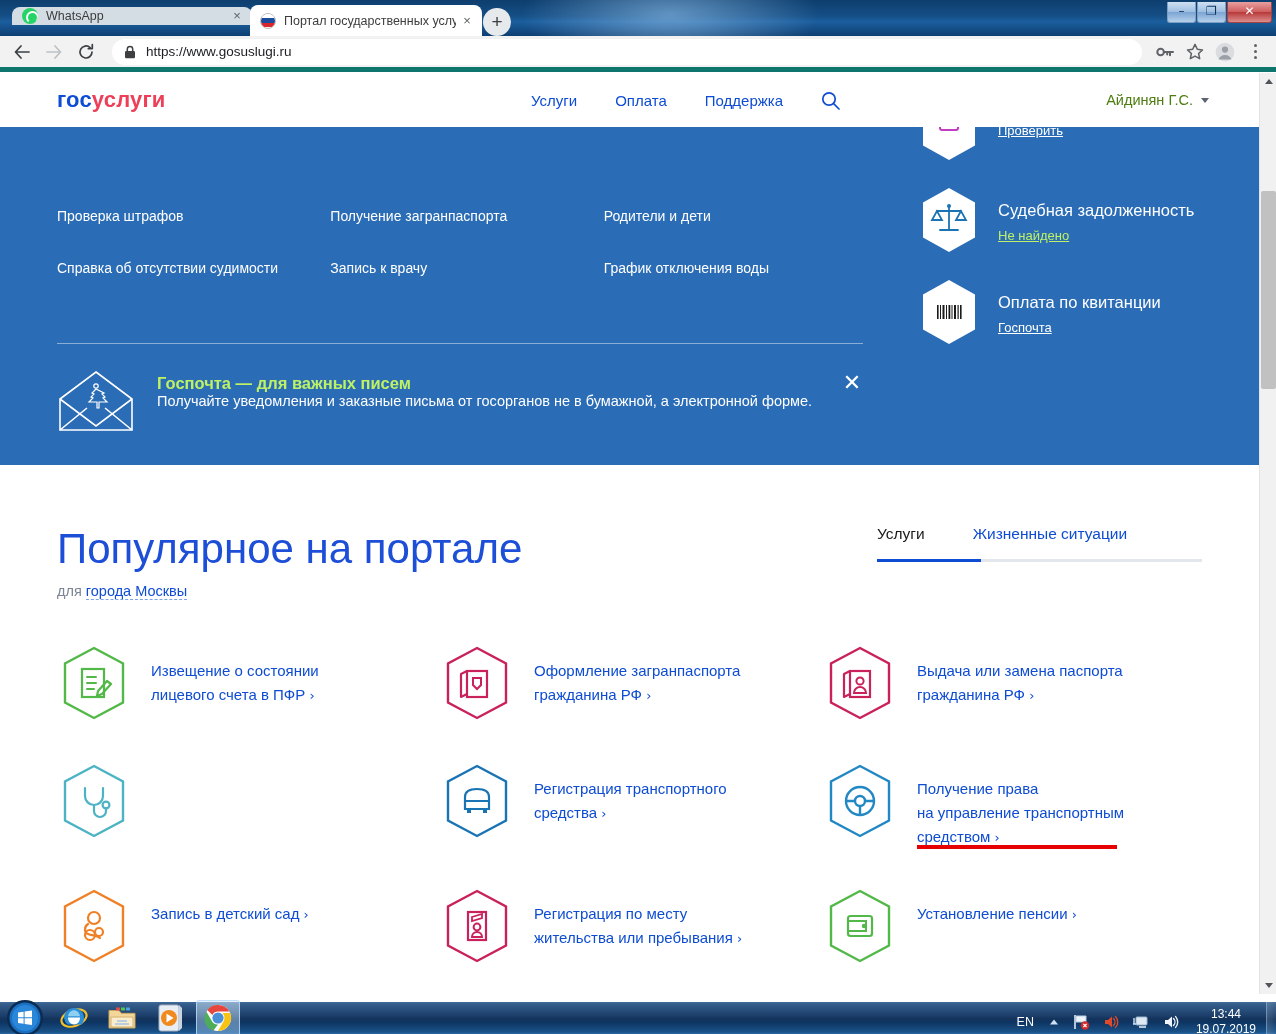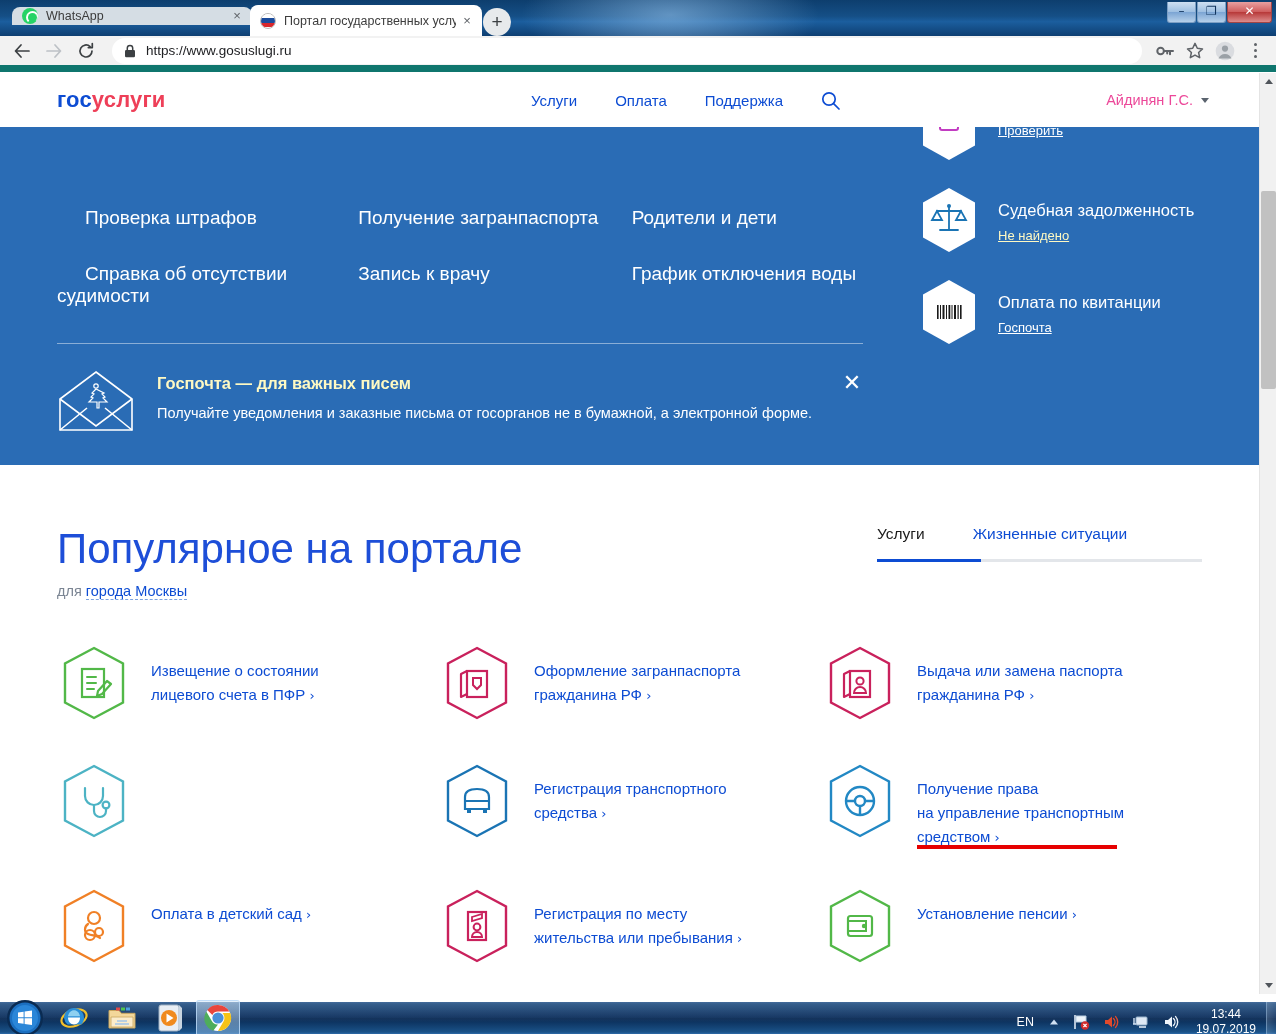--- a/index.html
+++ b/index.html
@@ -65,21 +65,21 @@
   .wbtn.close {
     width: 45px; color: #fff; border-color: #a24444;
     background: linear-gradient(to bottom, #e8a0a0 0%, #cf5f5f 48%, #b83a3a 52%, #dd8d8d 100%);
     font-weight: bold;
   }
 
   
   .toolbar {
     position: absolute; left: 0; top: 36px; width: 1276px; height: 36px;
     background: #f2f2f2; display: flex; align-items: center; padding: 0 8px;
-    border-bottom: 7px solid #0f766e;
+    border-bottom: 5px solid #0f766e;
   }
   .navbtn { width: 28px; height: 28px; margin-right: 4px; position: relative; }
   .navbtn svg { position: absolute; left: 4px; top: 4px; }
   .omnibox {
     flex: 1 1 auto; height: 26px; background: #fff; border-radius: 13px;
     margin: 0 6px 0 8px; display: flex; align-items: center; padding: 0 12px;
     font-size: 13.5px; color: #202124;
   }
   .omnibox .lock { margin-right: 10px; display: flex; }
   .tbicon { width: 26px; height: 26px; margin-left: 4px; position: relative; }
@@ -121,45 +121,45 @@
   }
   .logo { position: absolute; left: 57px; top: 14px;
           font-size: 22px; font-weight: bold; letter-spacing: .2px; }
   .logo .b { color: #0d4cd3; }
   .logo .r { color: #ee3f58; }
   .nav { position: absolute; left: 531px; top: 18px; display: flex; align-items: center; }
   .nav a { color: #0d4cd3; font-size: 15px; text-decoration: none; margin-right: 38px; }
   .nav .search-ic { display: flex; align-items: center; }
   .user {
     position: absolute; right: 50px; top: 19px;
-    font-size: 14.5px; color: #ec4899; display: flex; align-items: center;
+    font-size: 14.5px; color: #4d7c0f; display: flex; align-items: center;
   }
   .caret-dn {
     width: 0; height: 0; margin-left: 8px;
     border-left: 4.5px solid transparent; border-right: 4.5px solid transparent;
     border-top: 5px solid #5a636e;
   }
 
   
   .banner {
     position: absolute; left: 0; top: 44px; width: 1259px; height: 348px;
     background: #2a6cb5;
   }
   .qlinks { position: absolute; left: 57px; top: 90px; width: 820px; }
   .qrow { display: flex; margin-bottom: 34px; }
   .qcol { width: 292px; }
-  .qcol a { color: #fff; font-size: 19px; text-decoration: none; margin-left: 28px; }
+  .qcol a { color: #fff; font-size: 14px; text-decoration: none; }
   .hr {
     position: absolute; left: 57px; top: 226px; width: 806px; height: 1px;
     background: rgba(255,255,255,.45);
   }
   .promo { position: absolute; left: 57px; top: 252px; width: 806px; display: flex; }
   .promo .envelope { flex: 0 0 78px; margin-right: 22px; }
   .promo .ptxt { padding-top: 5px; }
-  .promo h3 { color: #fef9c3; font-size: 16.5px; font-weight: bold; margin-bottom: 12px; }
+  .promo h3 { color: #bef264; font-size: 16.5px; font-weight: bold; }
   .promo p { color: #fff; font-size: 14.5px; }
   .promo-close {
     position: absolute; right: 0; top: 3px; width: 22px; height: 22px;
     color: #fff; font-size: 22px; line-height: 21px; text-align: center;
     font-family: "DejaVu Sans", sans-serif; font-weight: 300;
   }
   .carousel {
     position: absolute; left: 150px; top: 345px; display: flex; align-items: center;
   }
   .carousel .arw { color: #fff; font-size: 17px; width: 24px; text-align: center;
@@ -170,21 +170,21 @@
   .dot.on { background: #fff; }
 
   
   .widgets { position: absolute; left: 920px; top: 0; width: 330px; }
   .widget { display: flex; align-items: center; margin-bottom: 20px; }
   .widget .hexwrap { flex: 0 0 58px; margin-right: 20px; }
   .widget .wtxt .wtitle { color: #fff; font-size: 16.5px; margin-bottom: 6px; }
   .widget .wtxt a {
     font-size: 13px; color: #fff; text-decoration: underline;
   }
-  .widget .wtxt a.muted { color: #fef9c3; }
+  .widget .wtxt a.muted { color: #bef264; }
 
   
   .popular { position: absolute; left: 0; top: 392px; width: 1259px; background: #fff; }
   .ptitle {
     position: absolute; left: 57px; top: 60px;
     font-size: 42px; color: #1d4ed8; font-weight: normal;
   }
   .psub { position: absolute; left: 57px; top: 118px; font-size: 14.5px; color: #7b8593; }
   .psub a {
     color: #0d4cd3; text-decoration: none;
@@ -568,21 +568,21 @@
             <div class="ic">
               <svg width="74" height="76" viewBox="0 0 74 76">
                 <path d="M37 3 L66 18.5 L66 57.5 L37 73 L8 57.5 L8 18.5 Z" fill="none" stroke="#f08026" stroke-width="2.4"></path>
                 <circle cx="37" cy="30" r="6" fill="none" stroke="#f08026" stroke-width="2.2"></circle>
                 <path d="M31 36c-4 3-4 8 0 10s9 1 12 4" fill="none" stroke="#f08026" stroke-width="2.2" stroke-linecap="round"></path>
                 <circle cx="33" cy="47" r="5" fill="none" stroke="#f08026" stroke-width="2.2"></circle>
                 <circle cx="42" cy="44" r="4" fill="none" stroke="#f08026" stroke-width="2.2"></circle>
               </svg>
             </div>
             <div class="lbl">
-              <span>Оплата в детский сад</span>
+              <span>Запись в детский сад</span>
               <span class="chev">›</span>
             </div>
           </div>
 
           <div class="cell">
             <div class="ic">
               <svg width="74" height="76" viewBox="0 0 74 76">
                 <path d="M37 3 L66 18.5 L66 57.5 L37 73 L8 57.5 L8 18.5 Z" fill="none" stroke="#c9215c" stroke-width="2.4"></path>
                 <rect x="28" y="24" width="18" height="28" fill="none" stroke="#c9215c" stroke-width="2.2"></rect>
                 <path d="M32 29l10-3v4l-10 3z" fill="none" stroke="#c9215c" stroke-width="1.8"></path>

